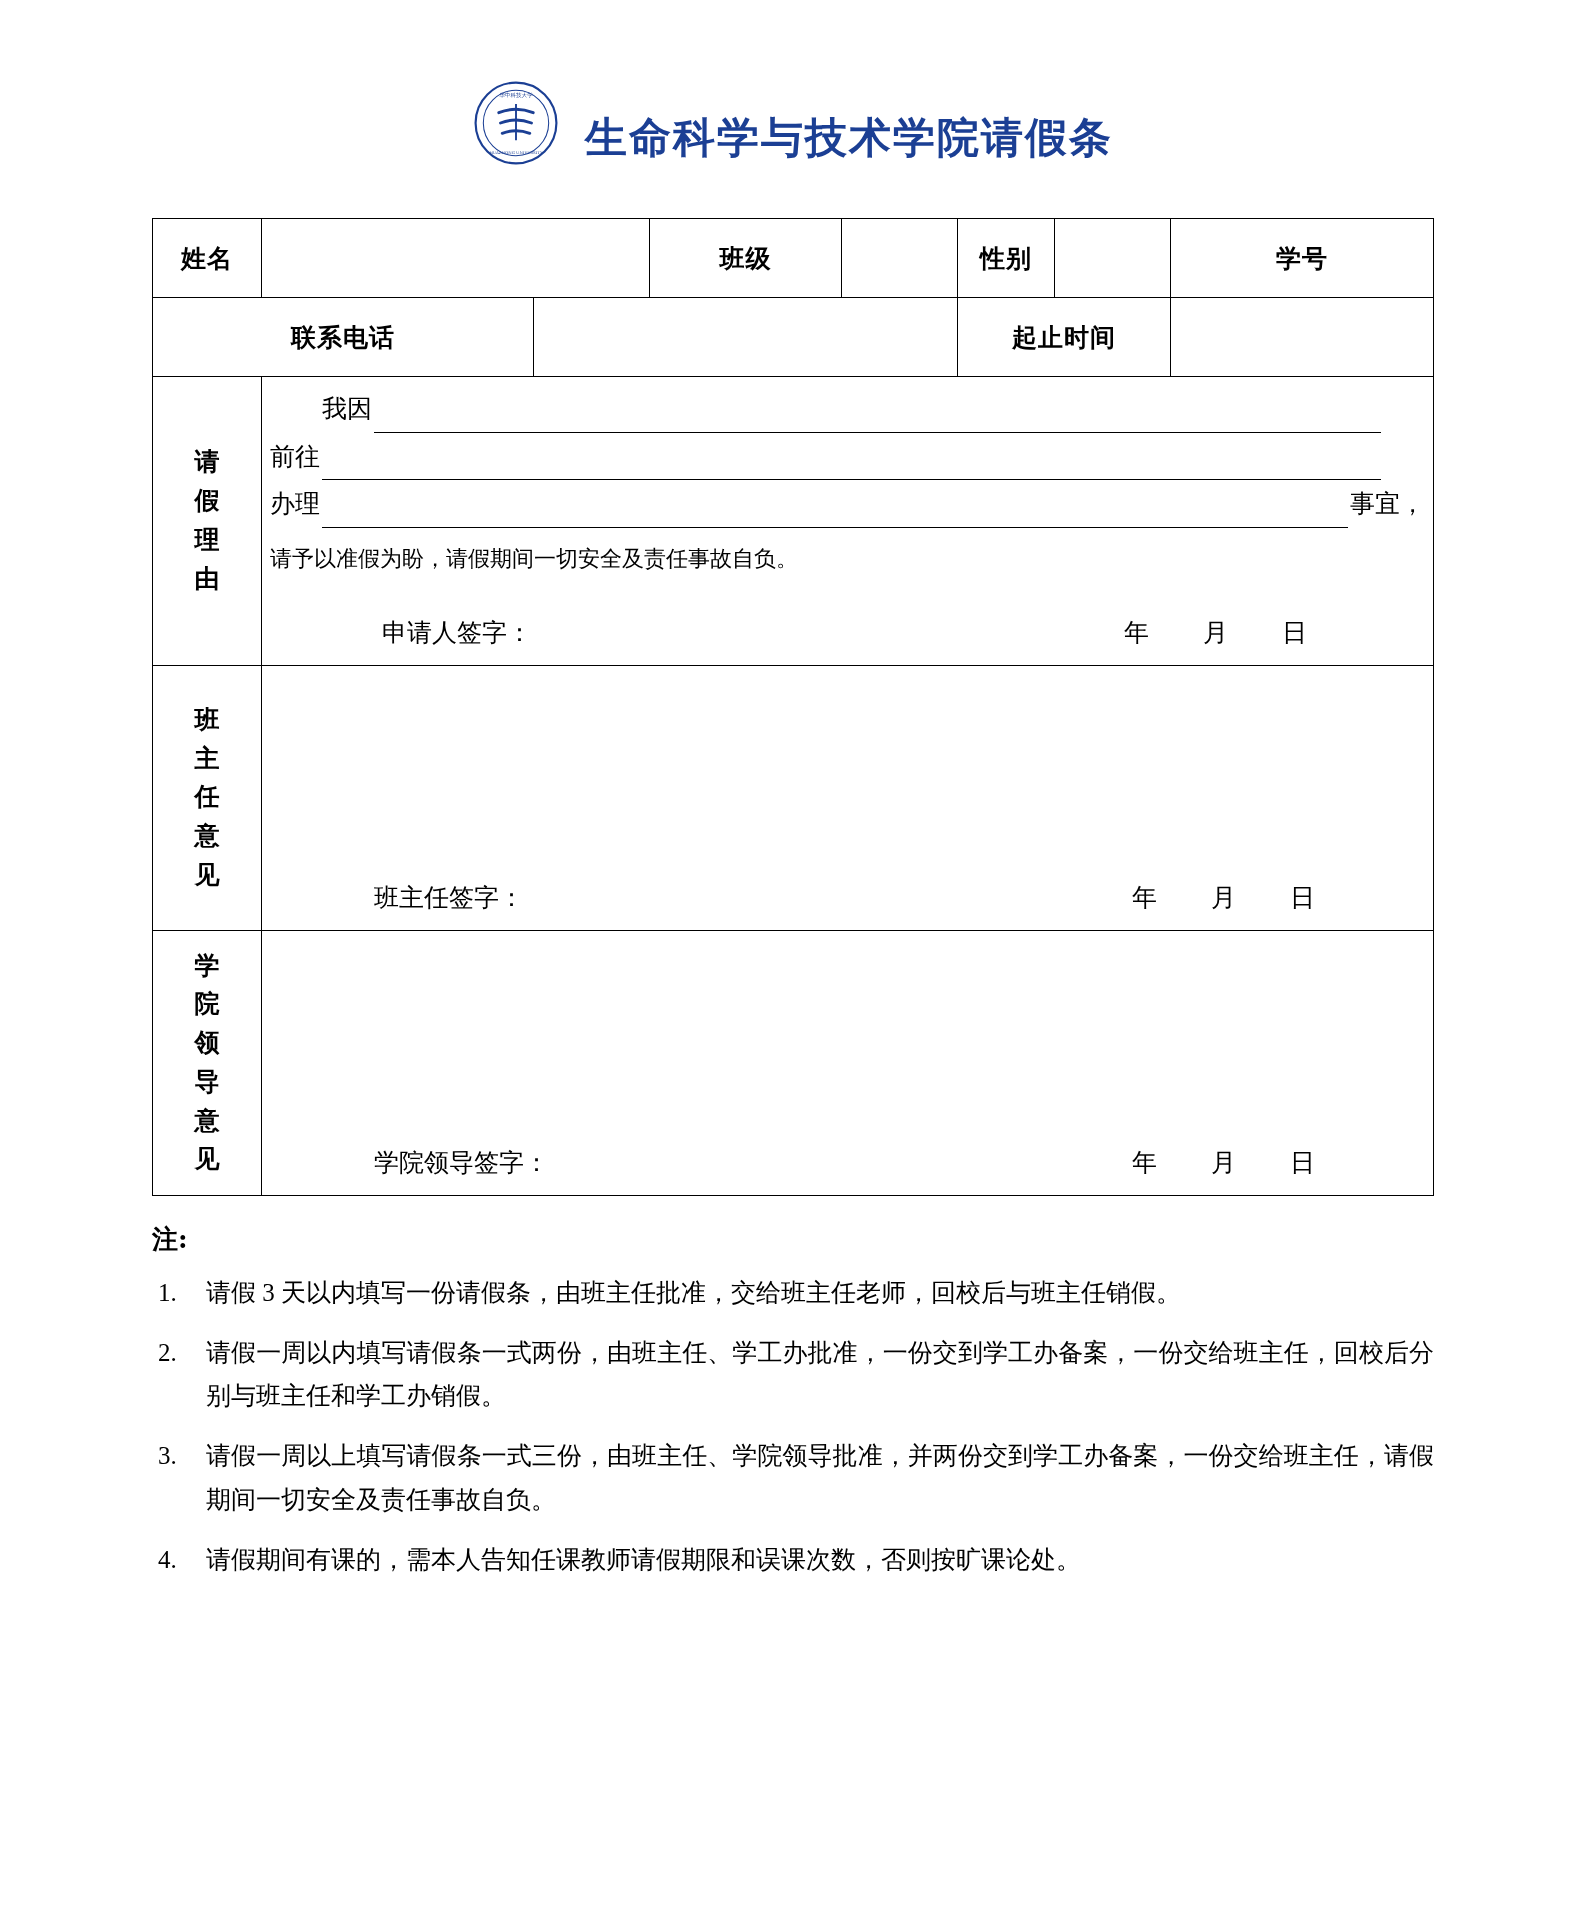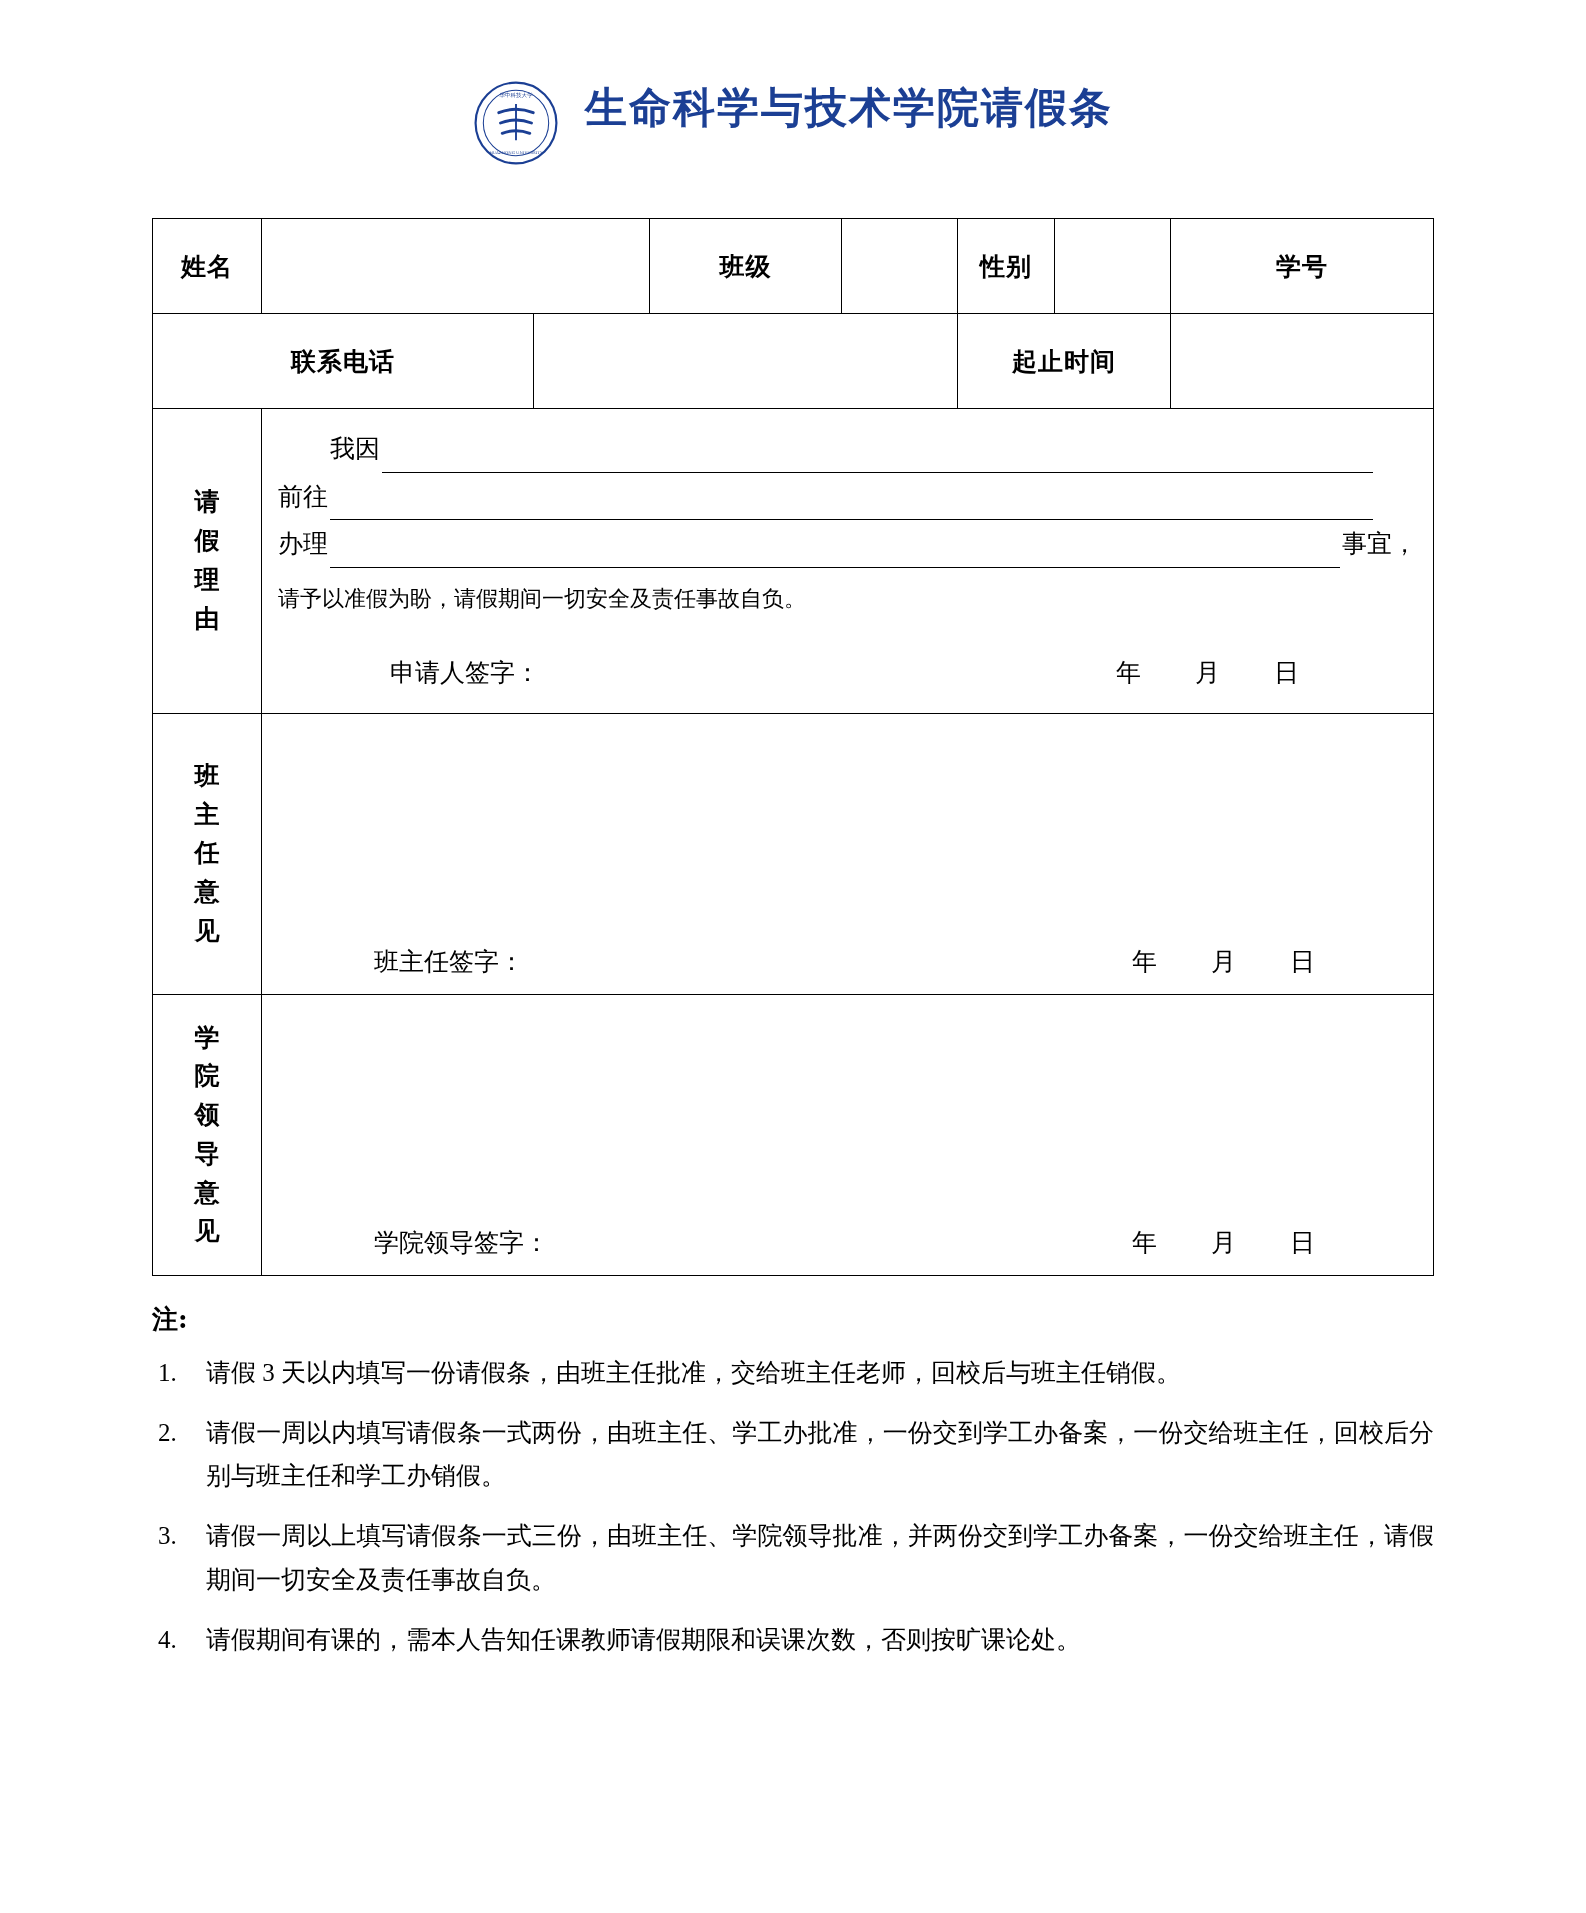--- a/index.html
+++ b/index.html
@@ -16,21 +16,21 @@
   }
   .page {
     width: 1586px;
     box-sizing: border-box;
     padding: 58px 128px 40px 128px;
   }
 
   
   .header {
     display: flex;
-    align-items: flex-start;
+    align-items: flex-end;
     justify-content: center;
     gap: 26px;
     margin-top: 22px;
     margin-bottom: 52px;
   }
   .logo {
     width: 86px;
     height: 86px;
     flex: 0 0 86px;
   }
@@ -45,21 +45,21 @@
 
   
   table.form {
     border-collapse: collapse;
     width: 1282px;
     margin: 0 auto;
     table-layout: fixed;
   }
   table.form td {
     border: 1px solid #000000;
-    padding: 16px;
+    padding: 8px;
     vertical-align: middle;
     font-size: 25px;
   }
   .lbl {
     text-align: center;
     font-weight: bold;
     font-size: 26px;
     font-family: "DejaVu Serif", "Liberation Serif", serif;
     letter-spacing: 1px;
   }

